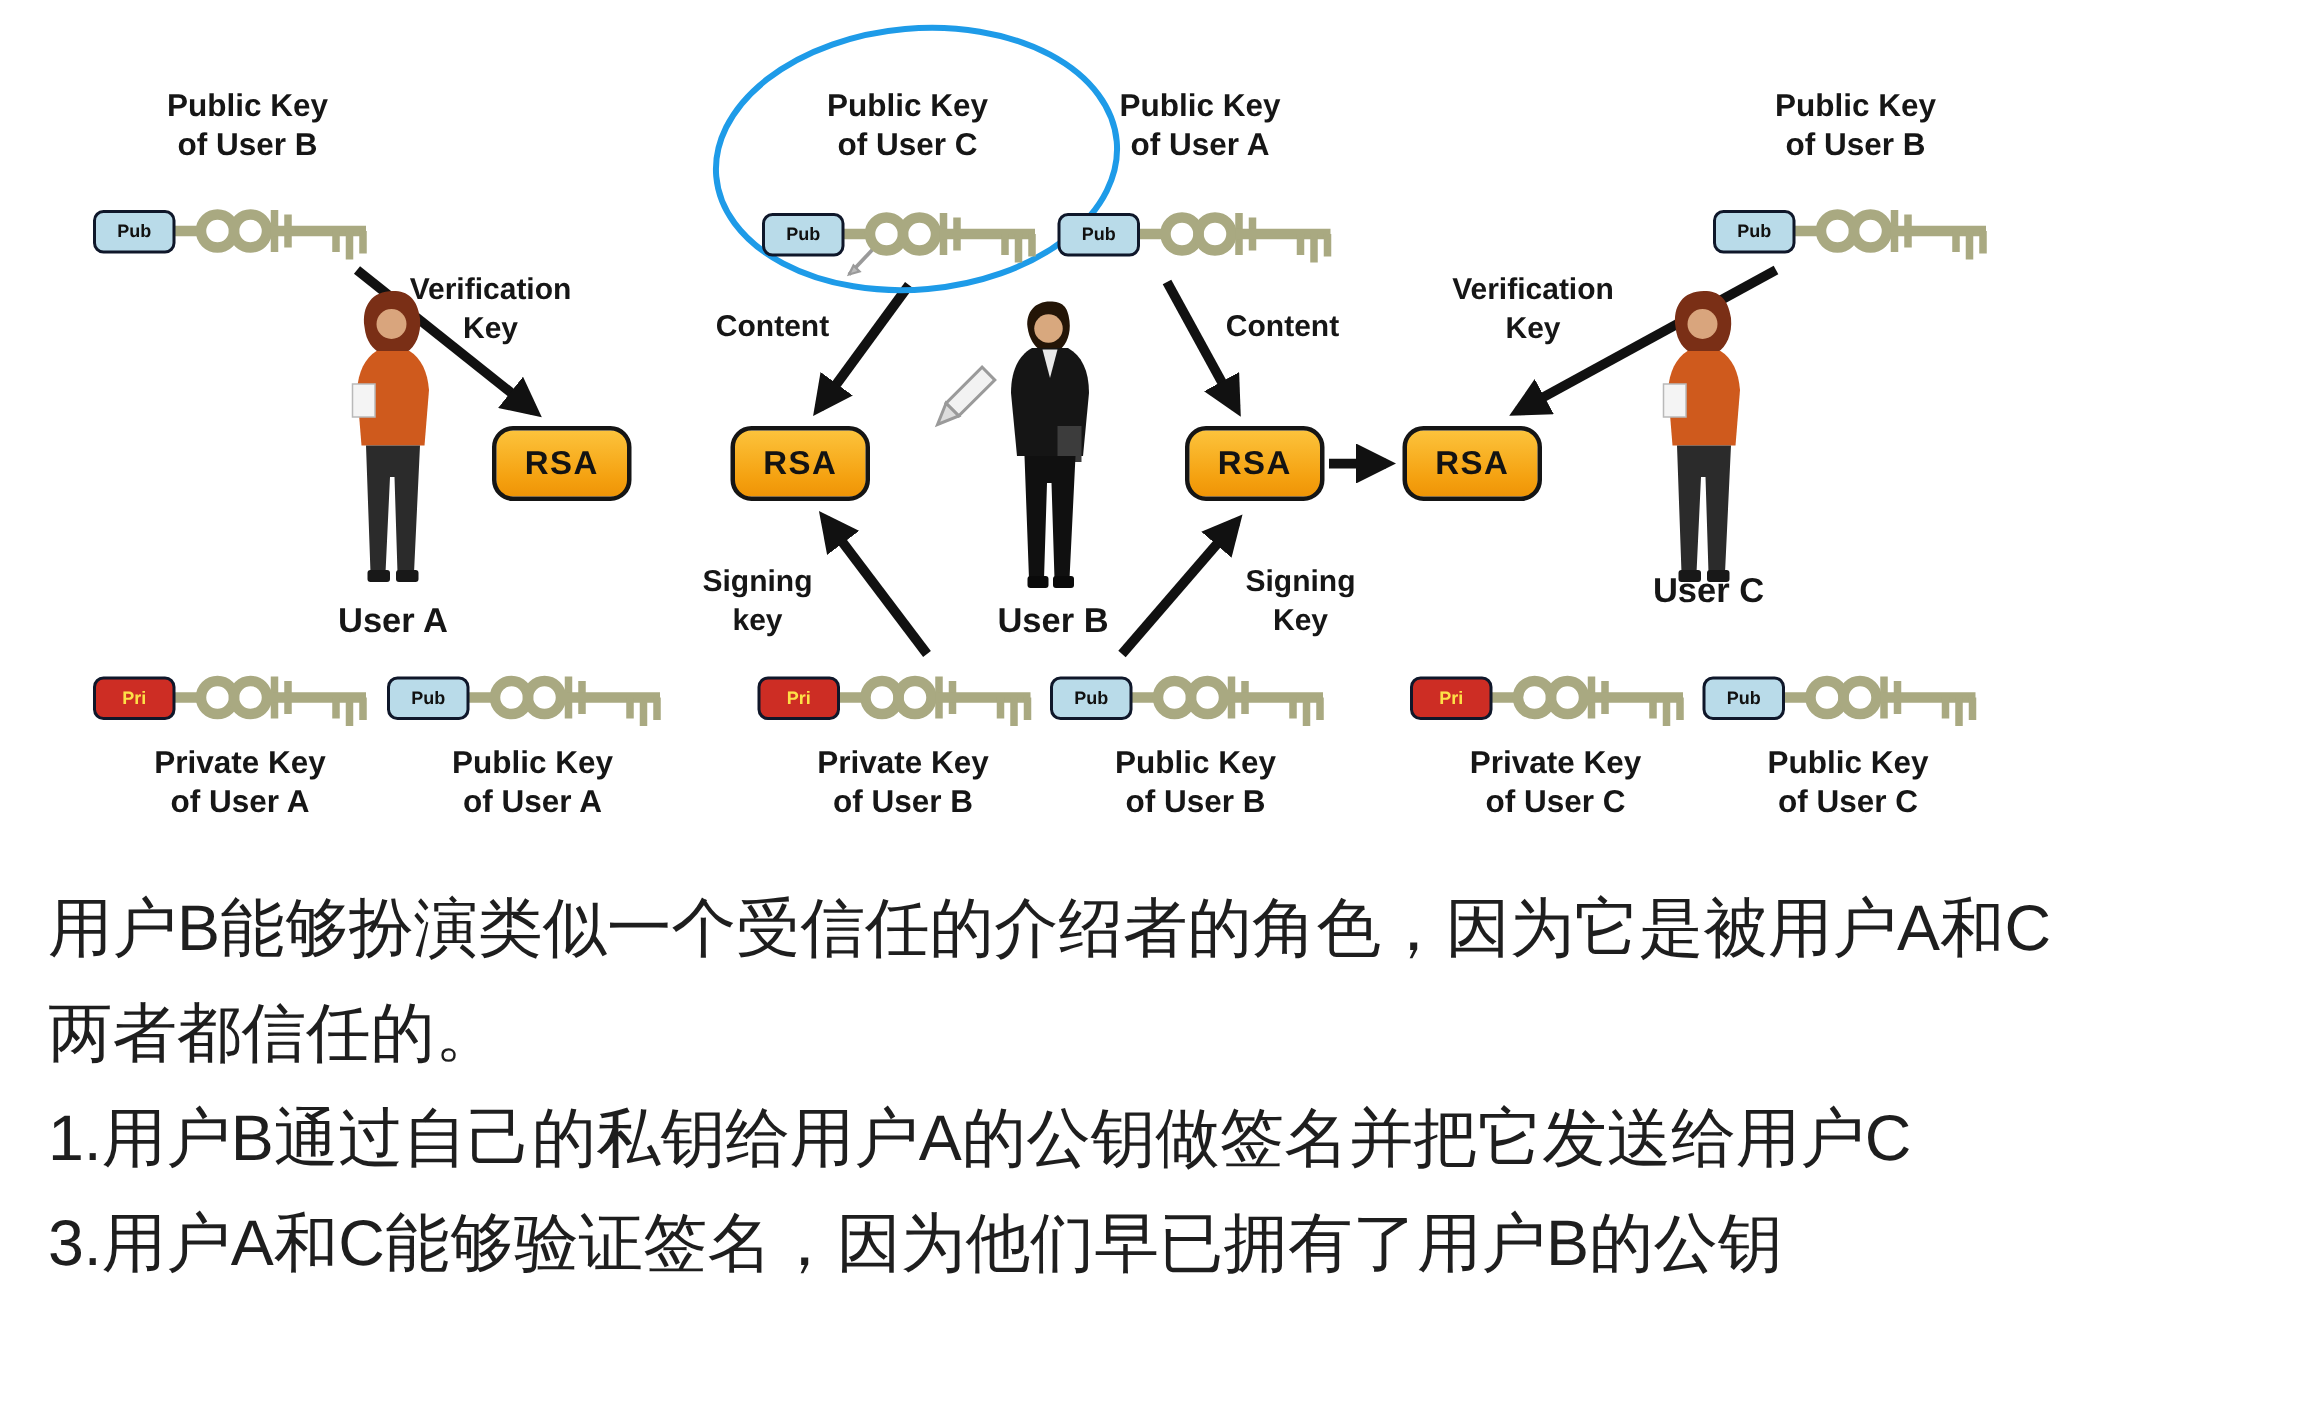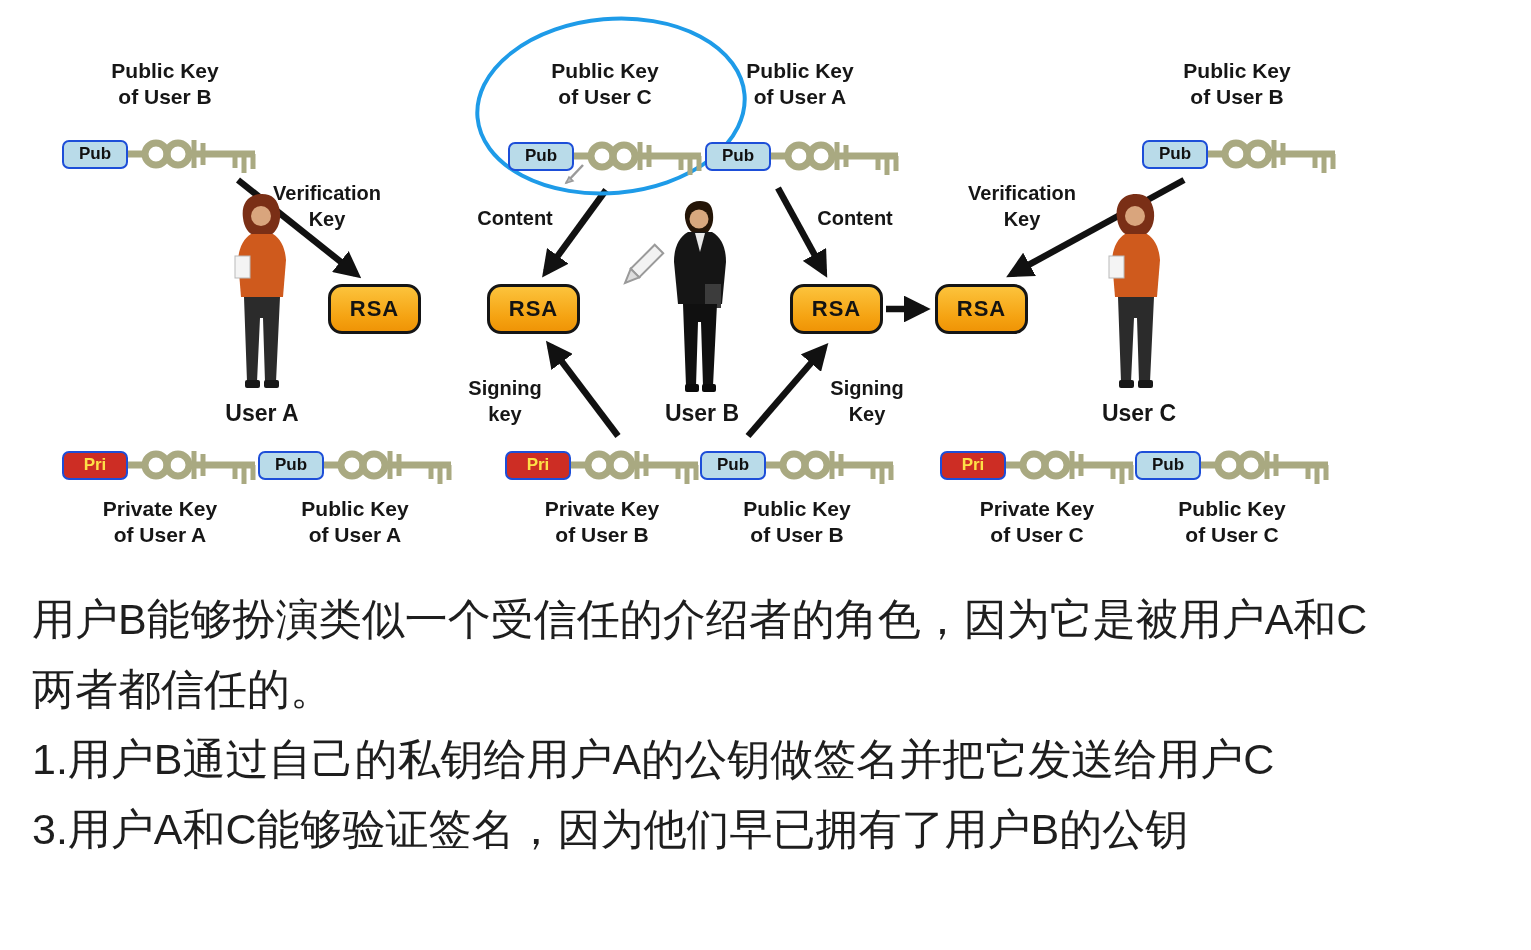--- a/index.html
+++ b/index.html
@@ -23,22 +23,22 @@
     line-height:1.3; white-space:pre-line; color:#161616;
   }
   .user-label {
     position:absolute; width:130px; text-align:center;
     font-weight:bold; font-size:23px; color:#161616;
   }
 
   .key { position:absolute; display:flex; align-items:center; height:46px; }
   .key-tag {
     display:inline-flex; align-items:center; justify-content:center;
-    width:66px; height:29px; border:2px solid #1d4ed8; border-radius:7px;
-    font-weight:bold; font-size:17px; z-index:2;
+    width:55px; height:29px; border:2px solid #0f172a; border-radius:7px;
+    font-weight:bold; font-size:12px; z-index:2;
   }
   .key-tag.pub { background:#b9dbe9; color:#111; }
   .key-tag.pri { background:#cd2d24; color:#fde047; }
   .key-graphic { width:136px; height:46px; margin-left:-3px; stroke:#a9a981; }
 
   .rsa-box {
     position:absolute; width:93px; height:50px;
     background:linear-gradient(180deg,#fcc33c 0%, #f5a211 70%, #ef9406 100%);
     border:3px solid #151515; border-radius:14px;
     display:flex; align-items:center; justify-content:center;
@@ -182,21 +182,21 @@
       </svg>
     <svg class="person" style="left:658px; top:200px;" width="84" height="196" viewBox="0 0 84 196">
         <use href="#fig-man"></use>
       </svg>
     <svg class="person" style="left:1096px; top:192px;" width="80" height="205" viewBox="0 0 80 205">
         <use href="#fig-woman"></use>
       </svg>
 
     <div class="user-label" style="left:197px; top:400px;">User A</div>
     <div class="user-label" style="left:637px; top:400px;">User B</div>
-    <div class="user-label" style="left:1074px; top:400px;">User C</div>
+    <div class="user-label" style="left:1074px; top:380px;">User C</div>
 
     <div class="key" style="left:62px; top:442px;">
       <span class="key-tag pri">Pri</span>
       <svg class="key-graphic" viewBox="0 0 136 46">
           <use href="#key-shape"></use>
         </svg>
     </div>
     <div class="key" style="left:258px; top:442px;">
       <span class="key-tag pub">Pub</span>
       <svg class="key-graphic" viewBox="0 0 136 46">

